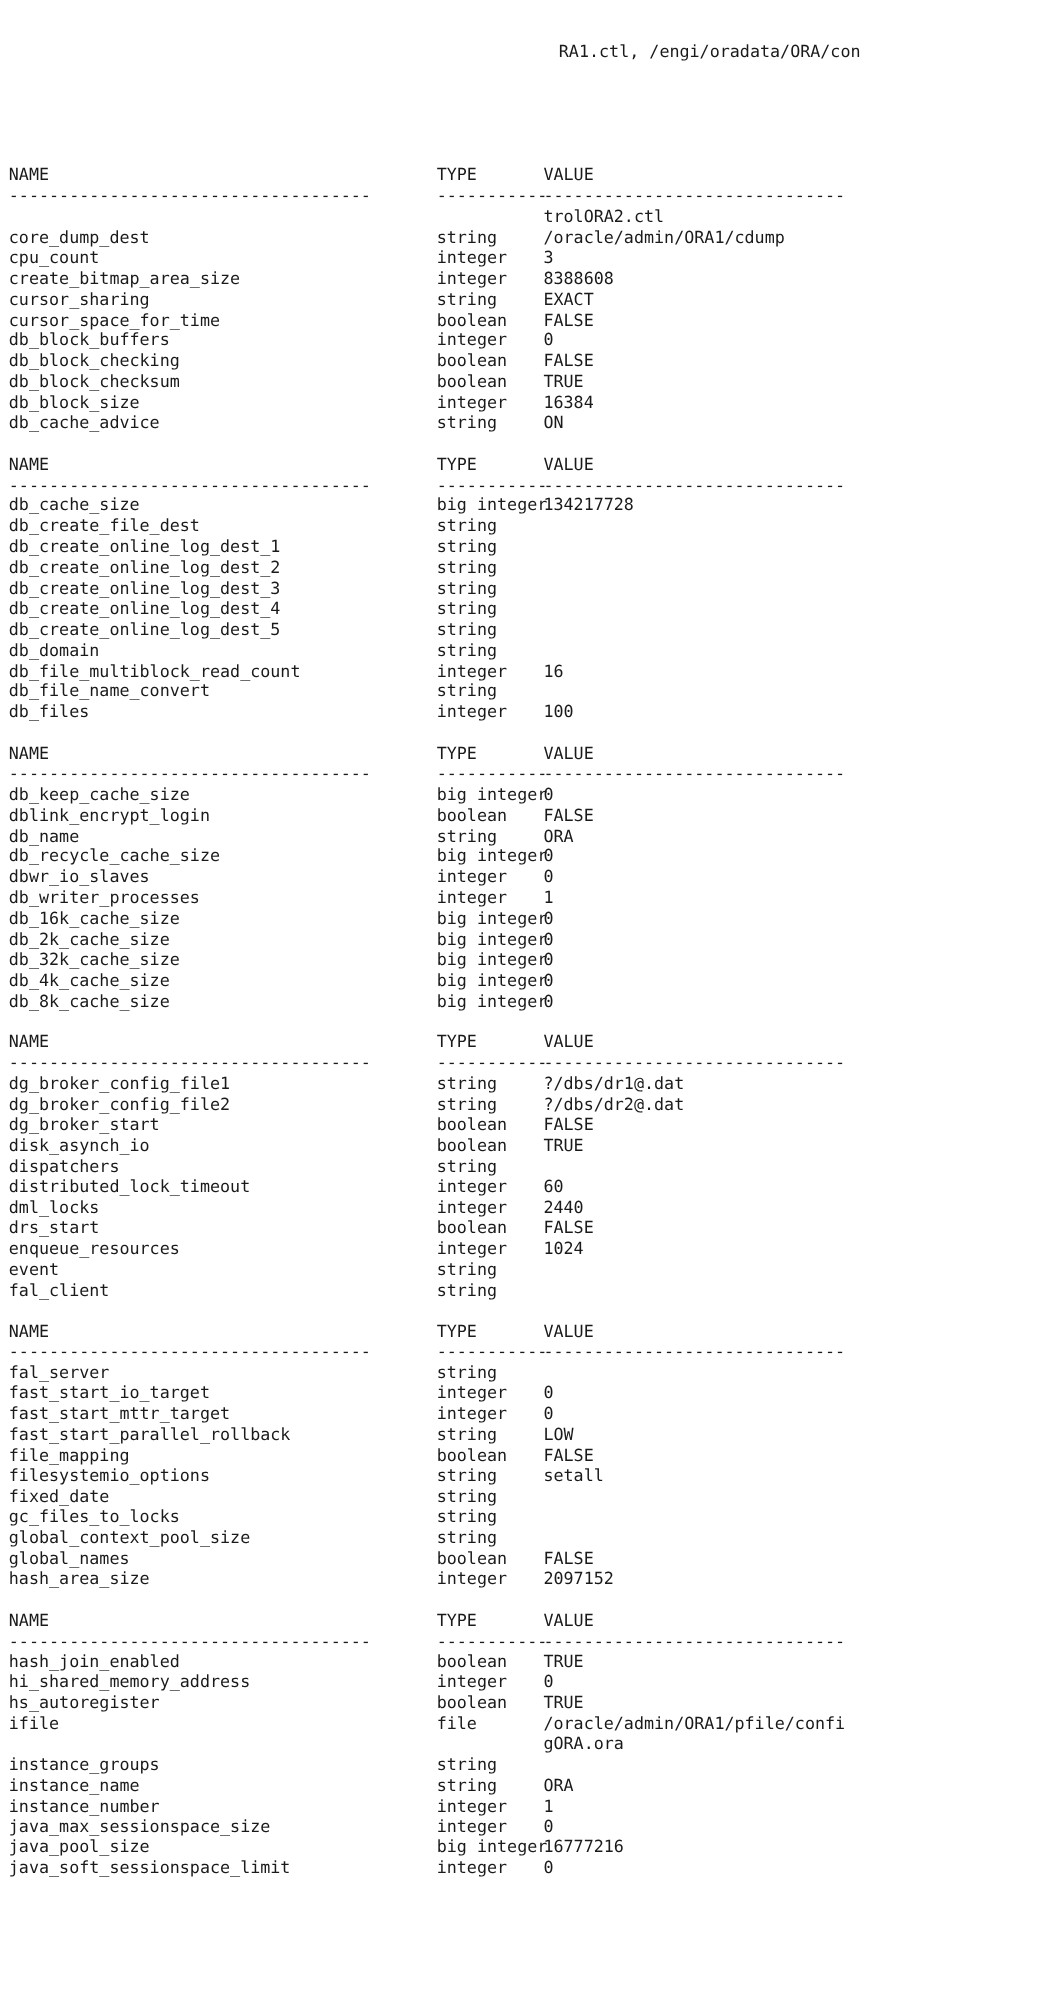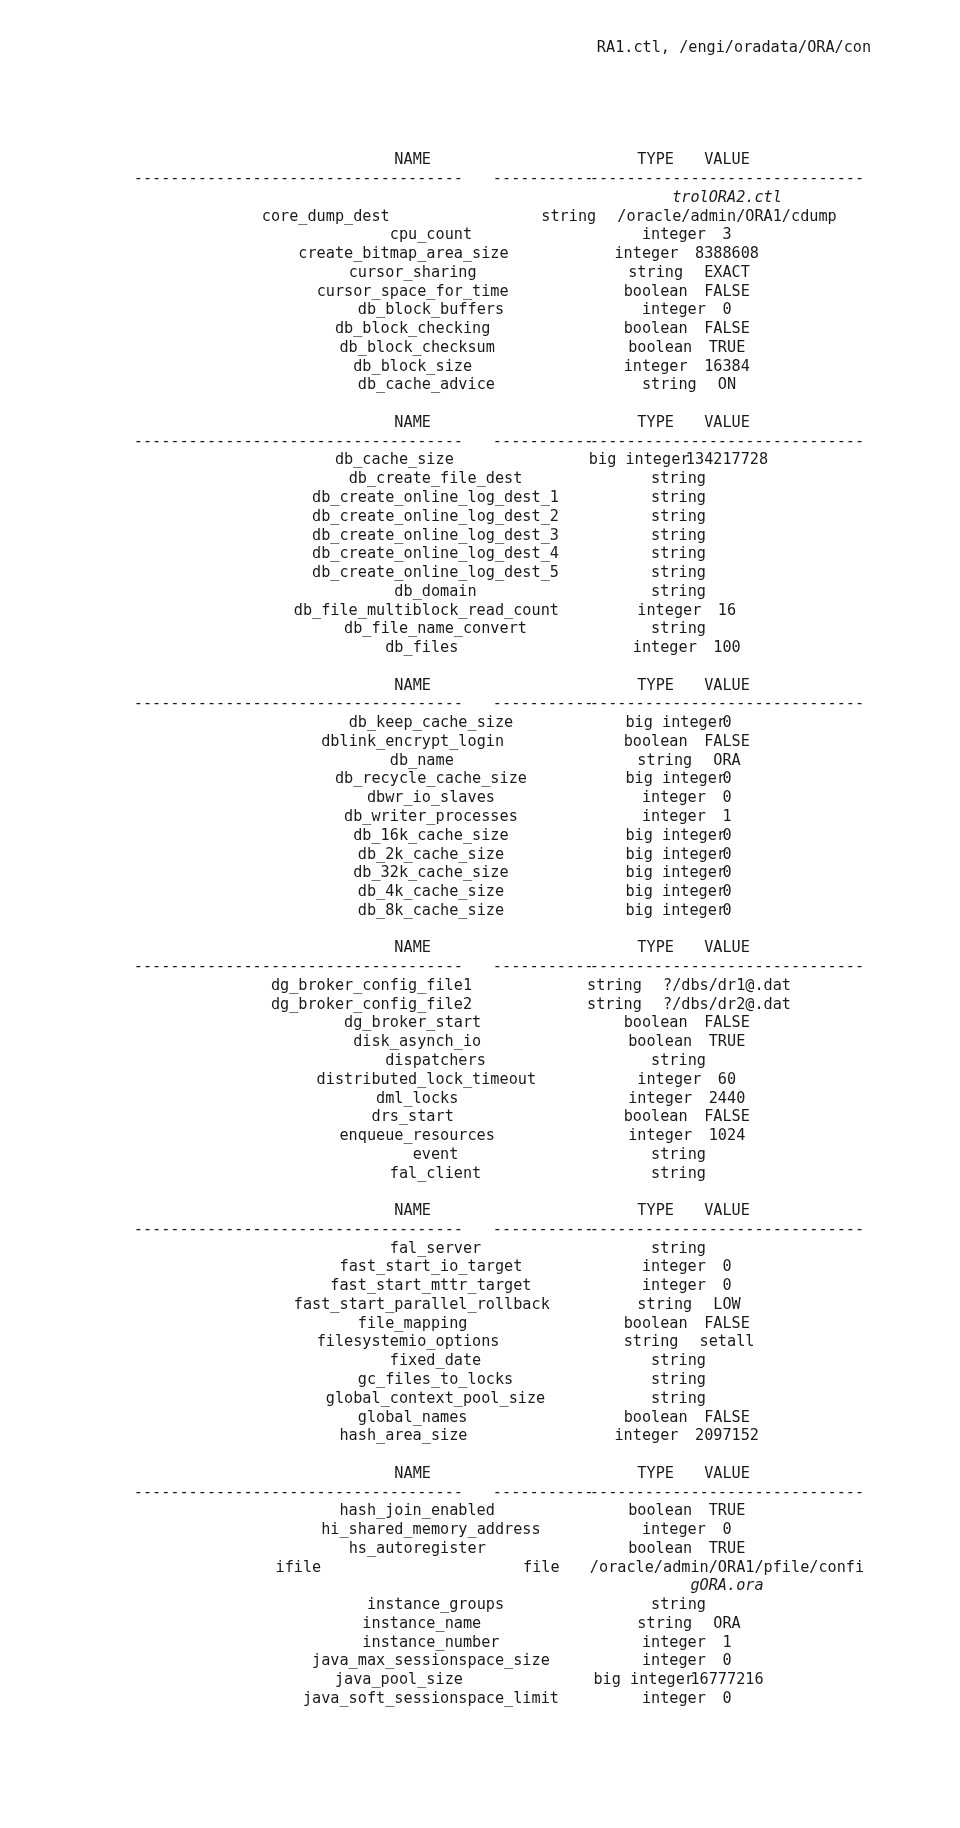--- a/index.html
+++ b/index.html
@@ -16,21 +16,20 @@
     color: #1a1a1a;
     -webkit-font-smoothing: none;
   }
   #terminal {
     position: relative;
     padding: 0 0 0 8px;
     font-size: 15.2px;
     line-height: 18.78px;
     letter-spacing: 0px;
     white-space: pre;
-    text-align: center;
   }
   .line {
     display: block;
     height: 18.78px;
     white-space: pre;
   }
   .line.blank { color: transparent; }
   .col-name   { display: inline-block; width: 389px; vertical-align: top; }
   .col-type   { display: inline-block; width: 97px;  vertical-align: top; }
   .col-value  { display: inline-block; vertical-align: top; }
@@ -39,21 +38,20 @@
     display: block;
     height: 18.78px;
     padding-left: 500px;
     white-space: pre;
   }
   .wrapline {
     display: block;
     height: 18.78px;
     padding-left: 486px;
     white-space: pre;
-    font-style: italic;
   }
 </style>
 </head>
 <body>
 
 <div id="terminal">
   <span class="banner">RA1.ctl, /engi/oradata/ORA/con</span>
   <span class="line blank"> </span>
   <div id="blocks-root"><div><span class="line"><span class="col-name">NAME</span><span class="col-type">TYPE</span><span class="col-value">VALUE</span></span><span class="line rule"><span class="col-name">------------------------------------</span><span class="col-type">-----------</span><span class="col-value">------------------------------</span></span><span class="wrapline">trolORA2.ctl</span><span class="line"><span class="col-name">core_dump_dest</span><span class="col-type">string</span><span class="col-value">/oracle/admin/ORA1/cdump</span></span><span class="line"><span class="col-name">cpu_count</span><span class="col-type">integer</span><span class="col-value">3</span></span><span class="line"><span class="col-name">create_bitmap_area_size</span><span class="col-type">integer</span><span class="col-value">8388608</span></span><span class="line"><span class="col-name">cursor_sharing</span><span class="col-type">string</span><span class="col-value">EXACT</span></span><span class="line"><span class="col-name">cursor_space_for_time</span><span class="col-type">boolean</span><span class="col-value">FALSE</span></span><span class="line"><span class="col-name">db_block_buffers</span><span class="col-type">integer</span><span class="col-value">0</span></span><span class="line"><span class="col-name">db_block_checking</span><span class="col-type">boolean</span><span class="col-value">FALSE</span></span><span class="line"><span class="col-name">db_block_checksum</span><span class="col-type">boolean</span><span class="col-value">TRUE</span></span><span class="line"><span class="col-name">db_block_size</span><span class="col-type">integer</span><span class="col-value">16384</span></span><span class="line"><span class="col-name">db_cache_advice</span><span class="col-type">string</span><span class="col-value">ON</span></span></div><span class="line blank"> </span><div><span class="line"><span class="col-name">NAME</span><span class="col-type">TYPE</span><span class="col-value">VALUE</span></span><span class="line rule"><span class="col-name">------------------------------------</span><span class="col-type">-----------</span><span class="col-value">------------------------------</span></span><span class="line"><span class="col-name">db_cache_size</span><span class="col-type">big integer</span><span class="col-value">134217728</span></span><span class="line"><span class="col-name">db_create_file_dest</span><span class="col-type">string</span><span class="col-value"></span></span><span class="line"><span class="col-name">db_create_online_log_dest_1</span><span class="col-type">string</span><span class="col-value"></span></span><span class="line"><span class="col-name">db_create_online_log_dest_2</span><span class="col-type">string</span><span class="col-value"></span></span><span class="line"><span class="col-name">db_create_online_log_dest_3</span><span class="col-type">string</span><span class="col-value"></span></span><span class="line"><span class="col-name">db_create_online_log_dest_4</span><span class="col-type">string</span><span class="col-value"></span></span><span class="line"><span class="col-name">db_create_online_log_dest_5</span><span class="col-type">string</span><span class="col-value"></span></span><span class="line"><span class="col-name">db_domain</span><span class="col-type">string</span><span class="col-value"></span></span><span class="line"><span class="col-name">db_file_multiblock_read_count</span><span class="col-type">integer</span><span class="col-value">16</span></span><span class="line"><span class="col-name">db_file_name_convert</span><span class="col-type">string</span><span class="col-value"></span></span><span class="line"><span class="col-name">db_files</span><span class="col-type">integer</span><span class="col-value">100</span></span></div><span class="line blank"> </span><div><span class="line"><span class="col-name">NAME</span><span class="col-type">TYPE</span><span class="col-value">VALUE</span></span><span class="line rule"><span class="col-name">------------------------------------</span><span class="col-type">-----------</span><span class="col-value">------------------------------</span></span><span class="line"><span class="col-name">db_keep_cache_size</span><span class="col-type">big integer</span><span class="col-value">0</span></span><span class="line"><span class="col-name">dblink_encrypt_login</span><span class="col-type">boolean</span><span class="col-value">FALSE</span></span><span class="line"><span class="col-name">db_name</span><span class="col-type">string</span><span class="col-value">ORA</span></span><span class="line"><span class="col-name">db_recycle_cache_size</span><span class="col-type">big integer</span><span class="col-value">0</span></span><span class="line"><span class="col-name">dbwr_io_slaves</span><span class="col-type">integer</span><span class="col-value">0</span></span><span class="line"><span class="col-name">db_writer_processes</span><span class="col-type">integer</span><span class="col-value">1</span></span><span class="line"><span class="col-name">db_16k_cache_size</span><span class="col-type">big integer</span><span class="col-value">0</span></span><span class="line"><span class="col-name">db_2k_cache_size</span><span class="col-type">big integer</span><span class="col-value">0</span></span><span class="line"><span class="col-name">db_32k_cache_size</span><span class="col-type">big integer</span><span class="col-value">0</span></span><span class="line"><span class="col-name">db_4k_cache_size</span><span class="col-type">big integer</span><span class="col-value">0</span></span><span class="line"><span class="col-name">db_8k_cache_size</span><span class="col-type">big integer</span><span class="col-value">0</span></span></div><span class="line blank"> </span><div><span class="line"><span class="col-name">NAME</span><span class="col-type">TYPE</span><span class="col-value">VALUE</span></span><span class="line rule"><span class="col-name">------------------------------------</span><span class="col-type">-----------</span><span class="col-value">------------------------------</span></span><span class="line"><span class="col-name">dg_broker_config_file1</span><span class="col-type">string</span><span class="col-value">?/dbs/dr1@.dat</span></span><span class="line"><span class="col-name">dg_broker_config_file2</span><span class="col-type">string</span><span class="col-value">?/dbs/dr2@.dat</span></span><span class="line"><span class="col-name">dg_broker_start</span><span class="col-type">boolean</span><span class="col-value">FALSE</span></span><span class="line"><span class="col-name">disk_asynch_io</span><span class="col-type">boolean</span><span class="col-value">TRUE</span></span><span class="line"><span class="col-name">dispatchers</span><span class="col-type">string</span><span class="col-value"></span></span><span class="line"><span class="col-name">distributed_lock_timeout</span><span class="col-type">integer</span><span class="col-value">60</span></span><span class="line"><span class="col-name">dml_locks</span><span class="col-type">integer</span><span class="col-value">2440</span></span><span class="line"><span class="col-name">drs_start</span><span class="col-type">boolean</span><span class="col-value">FALSE</span></span><span class="line"><span class="col-name">enqueue_resources</span><span class="col-type">integer</span><span class="col-value">1024</span></span><span class="line"><span class="col-name">event</span><span class="col-type">string</span><span class="col-value"></span></span><span class="line"><span class="col-name">fal_client</span><span class="col-type">string</span><span class="col-value"></span></span></div><span class="line blank"> </span><div><span class="line"><span class="col-name">NAME</span><span class="col-type">TYPE</span><span class="col-value">VALUE</span></span><span class="line rule"><span class="col-name">------------------------------------</span><span class="col-type">-----------</span><span class="col-value">------------------------------</span></span><span class="line"><span class="col-name">fal_server</span><span class="col-type">string</span><span class="col-value"></span></span><span class="line"><span class="col-name">fast_start_io_target</span><span class="col-type">integer</span><span class="col-value">0</span></span><span class="line"><span class="col-name">fast_start_mttr_target</span><span class="col-type">integer</span><span class="col-value">0</span></span><span class="line"><span class="col-name">fast_start_parallel_rollback</span><span class="col-type">string</span><span class="col-value">LOW</span></span><span class="line"><span class="col-name">file_mapping</span><span class="col-type">boolean</span><span class="col-value">FALSE</span></span><span class="line"><span class="col-name">filesystemio_options</span><span class="col-type">string</span><span class="col-value">setall</span></span><span class="line"><span class="col-name">fixed_date</span><span class="col-type">string</span><span class="col-value"></span></span><span class="line"><span class="col-name">gc_files_to_locks</span><span class="col-type">string</span><span class="col-value"></span></span><span class="line"><span class="col-name">global_context_pool_size</span><span class="col-type">string</span><span class="col-value"></span></span><span class="line"><span class="col-name">global_names</span><span class="col-type">boolean</span><span class="col-value">FALSE</span></span><span class="line"><span class="col-name">hash_area_size</span><span class="col-type">integer</span><span class="col-value">2097152</span></span></div><span class="line blank"> </span><div><span class="line"><span class="col-name">NAME</span><span class="col-type">TYPE</span><span class="col-value">VALUE</span></span><span class="line rule"><span class="col-name">------------------------------------</span><span class="col-type">-----------</span><span class="col-value">------------------------------</span></span><span class="line"><span class="col-name">hash_join_enabled</span><span class="col-type">boolean</span><span class="col-value">TRUE</span></span><span class="line"><span class="col-name">hi_shared_memory_address</span><span class="col-type">integer</span><span class="col-value">0</span></span><span class="line"><span class="col-name">hs_autoregister</span><span class="col-type">boolean</span><span class="col-value">TRUE</span></span><span class="line"><span class="col-name">ifile</span><span class="col-type">file</span><span class="col-value">/oracle/admin/ORA1/pfile/confi</span></span><span class="wrapline">gORA.ora</span><span class="line"><span class="col-name">instance_groups</span><span class="col-type">string</span><span class="col-value"></span></span><span class="line"><span class="col-name">instance_name</span><span class="col-type">string</span><span class="col-value">ORA</span></span><span class="line"><span class="col-name">instance_number</span><span class="col-type">integer</span><span class="col-value">1</span></span><span class="line"><span class="col-name">java_max_sessionspace_size</span><span class="col-type">integer</span><span class="col-value">0</span></span><span class="line"><span class="col-name">java_pool_size</span><span class="col-type">big integer</span><span class="col-value">16777216</span></span><span class="line"><span class="col-name">java_soft_sessionspace_limit</span><span class="col-type">integer</span><span class="col-value">0</span></span></div></div>
 </div>

